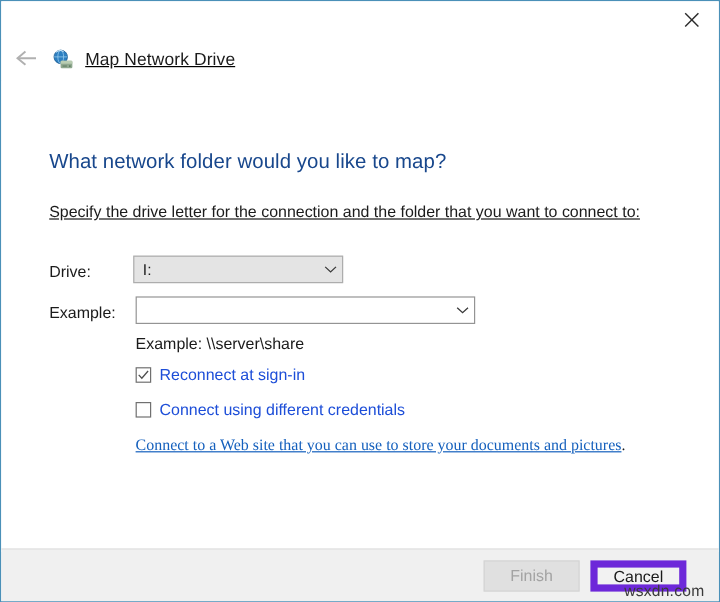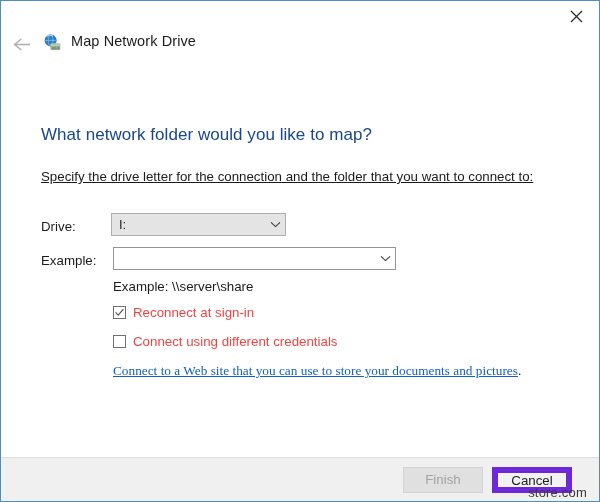--- a/index.html
+++ b/index.html
@@ -41,23 +41,24 @@
     border: none;
     cursor: default;
   }
   .close-btn svg { display: block; }
 
   
   .navrow {
     position: relative;
     height: 34px;
     display: flex;
-    align-items: flex-start;
+    align-items: center;
     padding-left: 8px;
     background: #ffffff;
+    text-decoration: underline;
   }
   .back-btn {
     width: 26px;
     height: 26px;
     display: flex;
     align-items: center;
     justify-content: center;
     border: none;
     background: transparent;
     cursor: default;
@@ -202,21 +203,21 @@
     display: block;
   }
   .checkbox svg {
     position: absolute;
     left: 0;
     top: 0;
   }
   .check-label {
     margin-left: 7px;
     font-size: 13.3px;
-    color: #ef4444;
+    color: #1d4ed8;
     white-space: nowrap;
   }
 
   
   .weblink {
     position: absolute;
     left: 112px;
     top: 296px;
     font-size: 13.3px;
     color: #1560bd;
@@ -369,15 +370,15 @@
       <span class="link-text">Connect to a Web site that you can use to store your documents and pictures</span><span class="link-period">.</span>
     </div>
 
   </div>
 
   <div class="footer">
     <button class="footer-btn btn-finish" disabled="">Finish</button>
     <button class="footer-btn btn-cancel">Cancel</button>
   </div>
 
-  <div class="watermark">store.com</div>
+  <div class="watermark">wsxdn.com</div>
 
 </div>
 
 </body></html>

